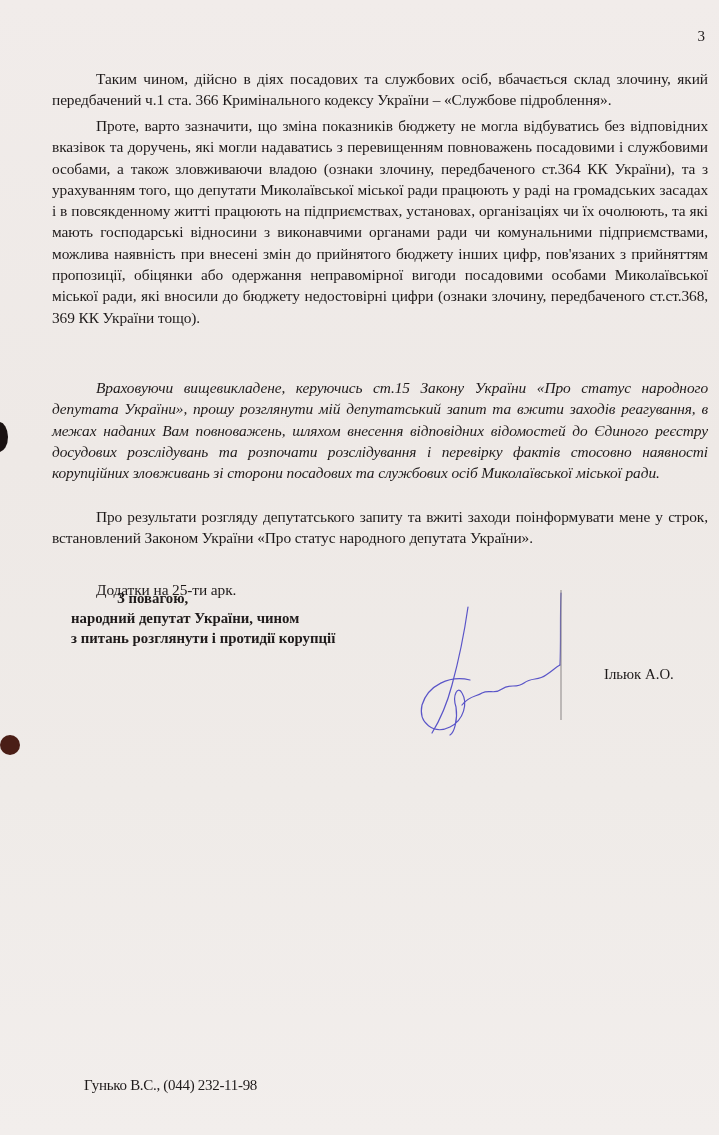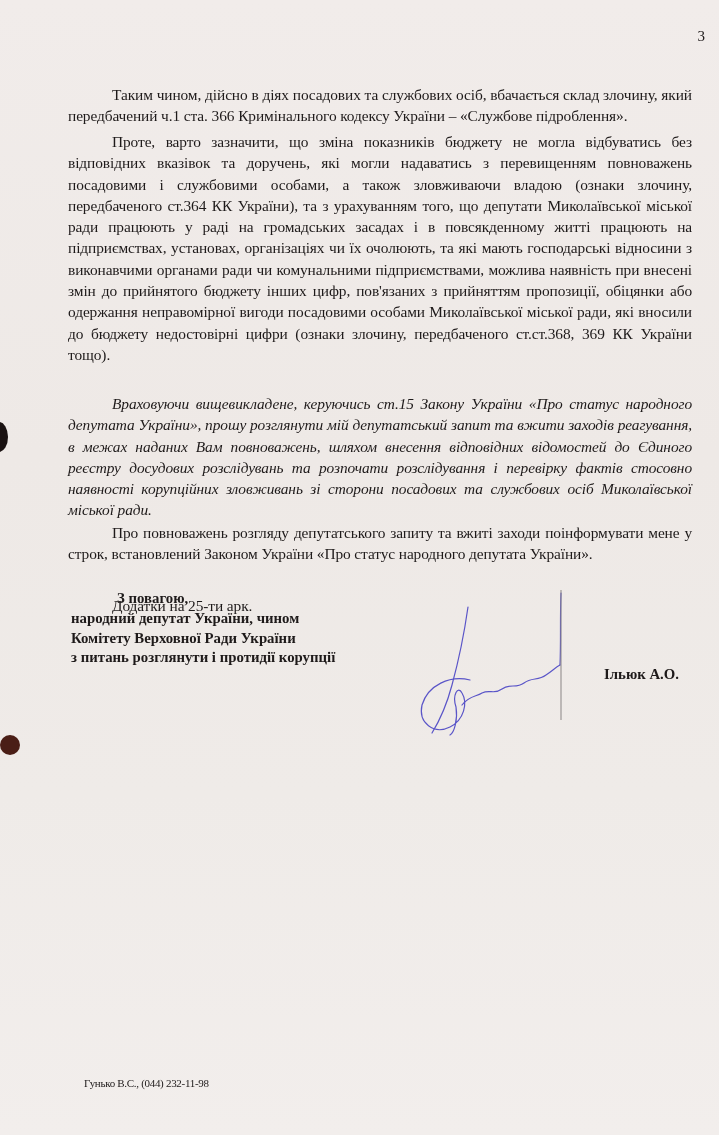--- a/index.html
+++ b/index.html
@@ -31,21 +31,21 @@
     .body-text {
       position: absolute;
       left: 52px;
       width: 656px;
       font-size: 15.4px;
       line-height: 21.3px;
       text-align: justify;
       letter-spacing: -0.1px;
     }
     .body-text p {
-      margin: 16px;
+      margin: 0;
       text-indent: 44px;
     }
     #p1 { top: 68px; }
     #p2 { top: 115px; font-family: Liberation Serif, serif; }
     #p3 { top: 377px; font-style: italic; }
     #p4 { top: 506px; }
     #p5 { top: 579px; }
 
     .signoff {
       position: absolute;
@@ -55,35 +55,35 @@
       font-size: 14.8px;
       line-height: 19.8px;
     }
     .signoff .greeting {
       padding-left: 46px;
     }
     .signer-name {
       position: absolute;
       left: 604px;
       top: 666px;
-      font-weight: bold;
+      font-weight: normal;
       font-size: 14.8px;
     }
     .signature {
       position: absolute;
       left: 410px;
       top: 585px;
       width: 200px;
       height: 160px;
     }
     .footer-contact {
       position: absolute;
       left: 84px;
       top: 1077px;
-      font-size: 11px;
+      font-size: 15px;
       letter-spacing: -0.3px;
     }
     .hole {
       position: absolute;
       border-radius: 50%;
     }
     .hole-top {
       left: -10px;
       top: 422px;
       width: 18px;
@@ -111,31 +111,30 @@
 
   <div class="body-text" id="p2">
     <p>Проте, варто зазначити, що зміна показників бюджету не могла відбуватись без відповідних вказівок та доручень, які могли надаватись з перевищенням повноважень посадовими і службовими особами, а також зловживаючи владою (ознаки злочину, передбаченого ст.364 КК України), та з урахуванням того, що депутати Миколаївської міської ради працюють у раді на громадських засадах і в повсякденному житті працюють на підприємствах, установах, організаціях чи їх очолюють,  та які мають господарські відносини з виконавчими органами ради чи комунальними підприємствами, можлива наявність при внесені змін до прийнятого бюджету інших цифр, пов'язаних з прийняттям пропозиції, обіцянки  або одержання неправомірної вигоди посадовими особами Миколаївської міської ради,  які вносили до бюджету недостовірні цифри (ознаки злочину, передбаченого ст.ст.368, 369 КК України тощо).</p>
   </div>
 
   <div class="body-text" id="p3">
     <p>Враховуючи вищевикладене, керуючись ст.15 Закону України «Про статус народного депутата України», прошу розглянути мій депутатський запит та вжити заходів реагування, в межах наданих Вам повноважень, шляхом внесення відповідних відомостей до Єдиного реєстру досудових розслідувань та розпочати розслідування і перевірку фактів стосовно наявності корупційних зловживань зі сторони посадових та службових осіб Миколаївської міської ради.</p>
   </div>
 
   <div class="body-text" id="p4">
-    <p>Про повноважень розгляду депутатського запиту та вжиті заходи поінформувати мене у строк, встановлений Законом України «Про статус народного депутата України».</p>
+    <p>Про результати розгляду депутатського запиту та вжиті заходи поінформувати мене у строк, встановлений Законом України «Про статус народного депутата України».</p>
   </div>
 
   <div class="body-text" id="p5">
     <p>Додатки на 25-ти арк.</p>
   </div>
 
   <div class="signoff">
     <div class="greeting">З повагою,</div>
     <div>народний депутат України, чином</div>
-    <div>Комітету Верховної Ради України</div>
     <div>з питань розглянути і протидії корупції</div>
   </div>
 
   <svg class="signature" viewBox="0 0 200 160">
     <g fill="none" stroke="#5a55c8" stroke-width="1.2" stroke-linecap="round" stroke-linejoin="round">
 
       <path d="M58 22 C54 50, 48 78, 42 100 C38 115, 30 135, 22 148"></path>
 
       <path d="M60 95 C40 90, 18 100, 12 120 C8 138, 24 150, 40 142 C54 135, 58 118, 52 108 C48 100, 42 110, 46 122 C48 135, 44 148, 40 150"></path>
 

